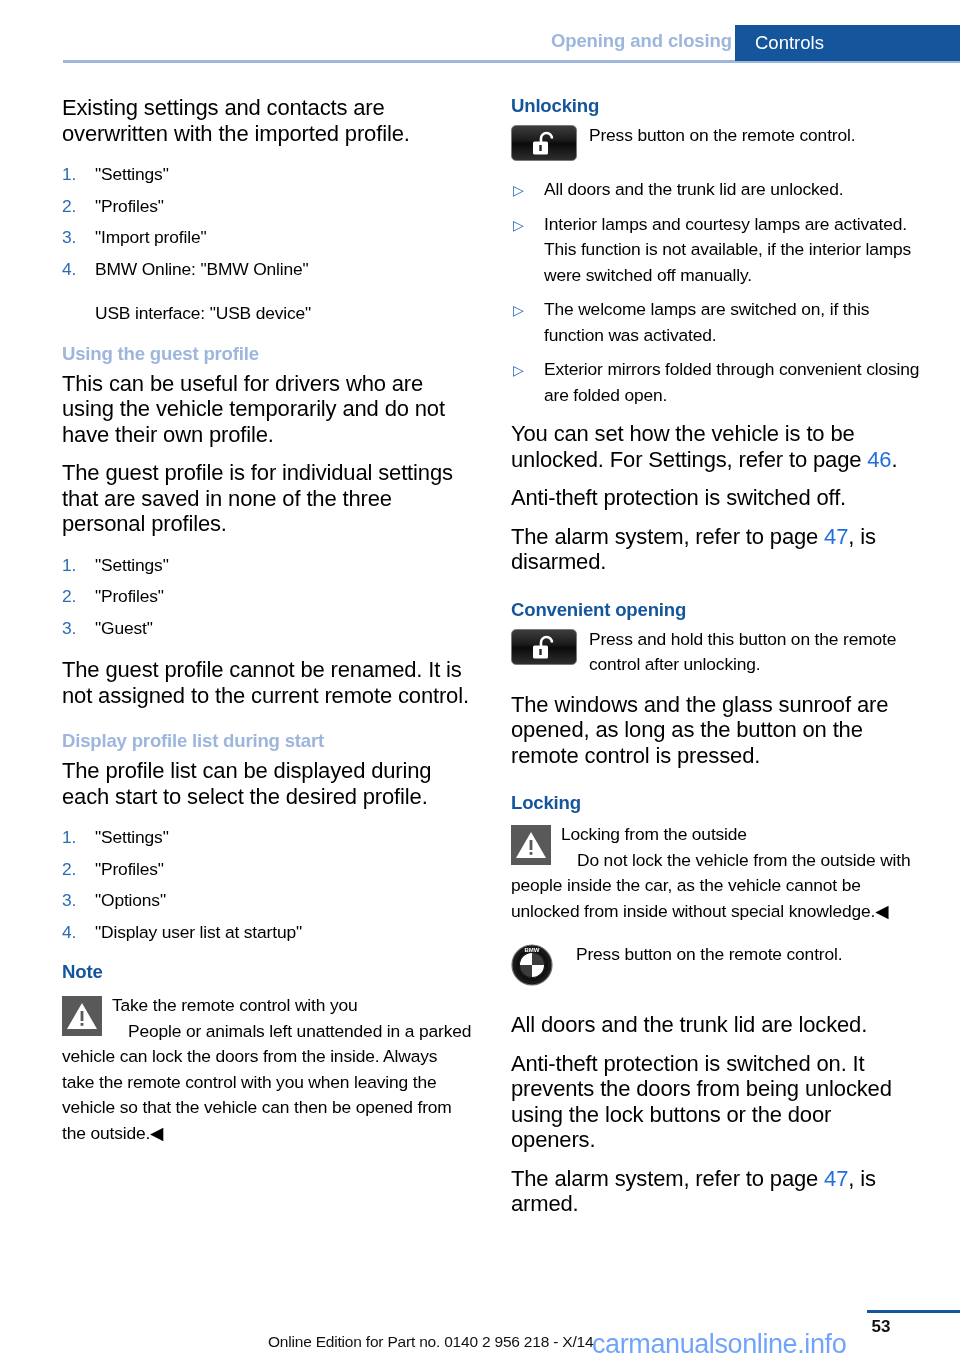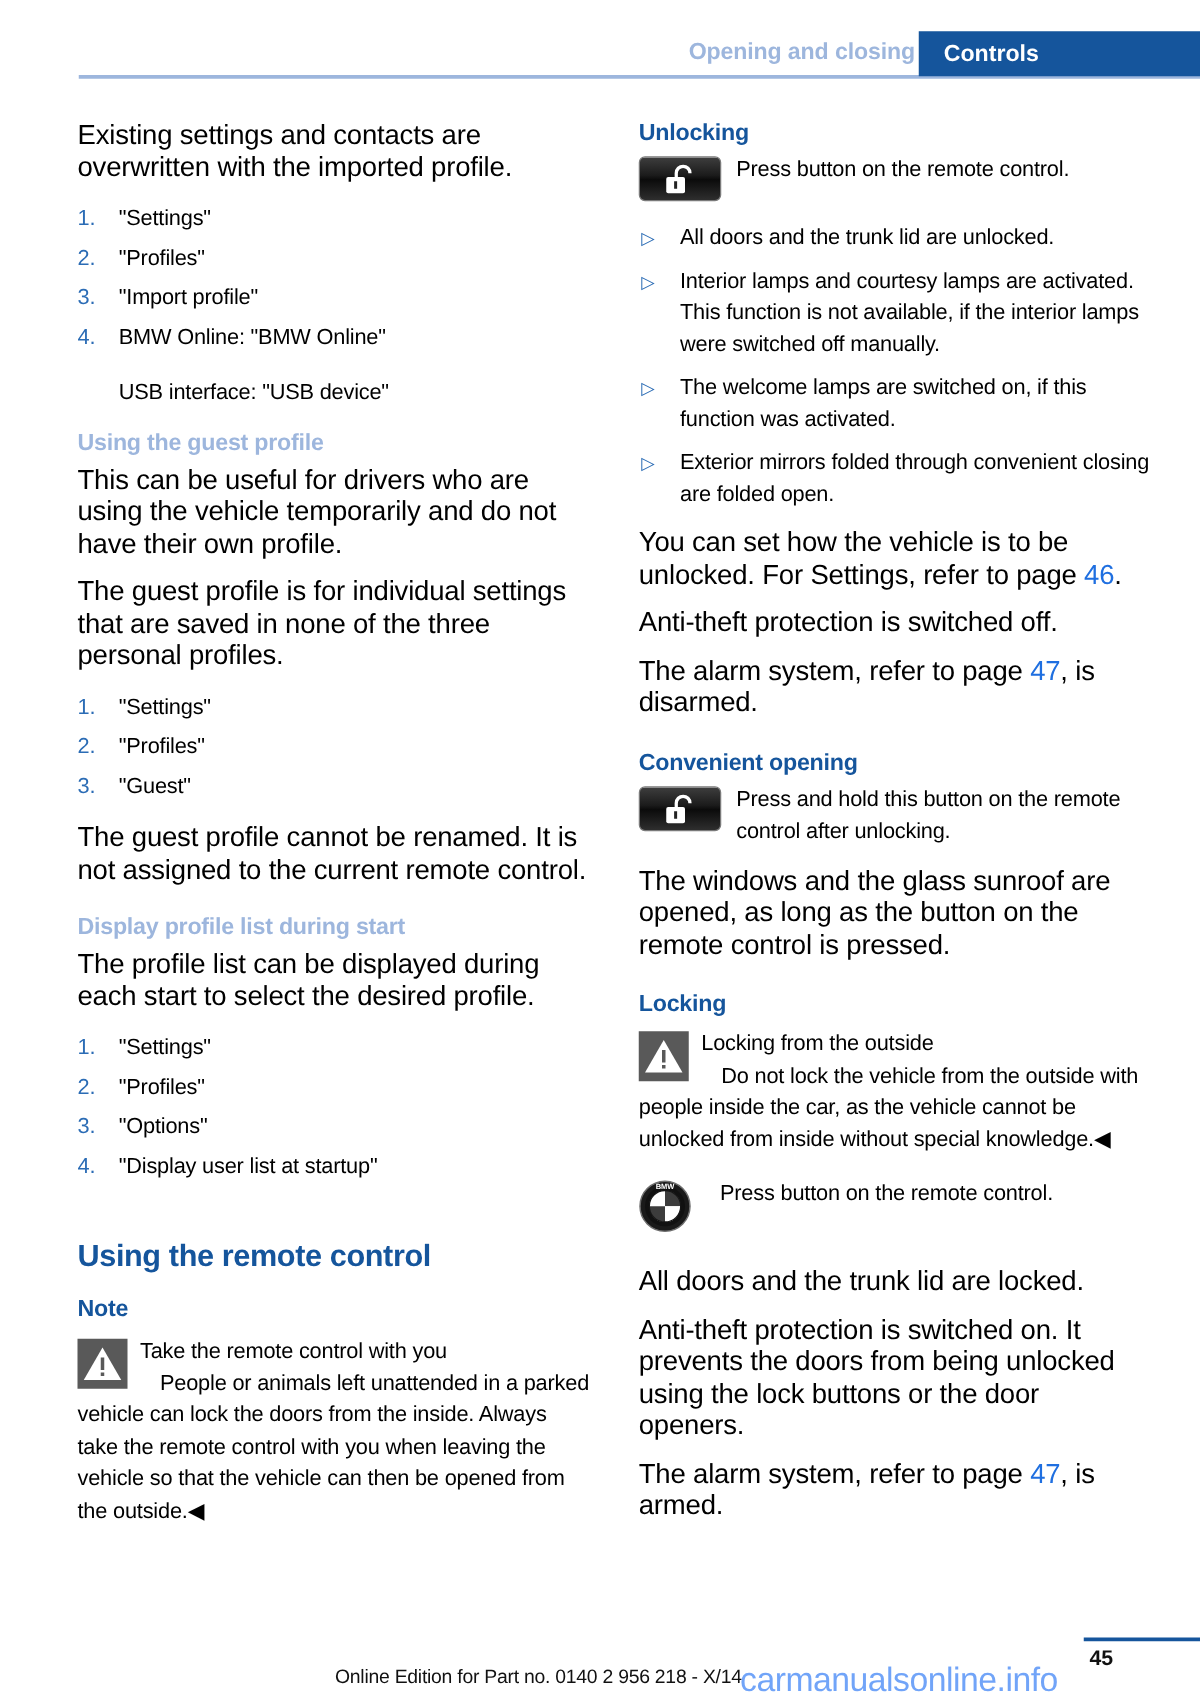--- a/index.html
+++ b/index.html
@@ -39,21 +39,21 @@
   #header-section-tab {
     position: absolute;
     left: 735px; top: 25px;
     width: 225px; height: 36px;
     background: #15559c;
   }
   #header-section-label {
     position: absolute;
     left: 20px; top: 7px;
     font-size: 18.5px;
-    font-weight: bold;
+    font-weight: normal;
     color: #ffffff;
     white-space: nowrap;
   }
 
   
   #content {
     position: absolute;
     top: 95px; left: 0;
     width: 960px;
   }
@@ -277,21 +277,20 @@
     <h3 class="sub-heading-muted" style="margin-top:22px;">Display profile list during start</h3>
     <p class="para">The profile list can be displayed during each start to select the desired profile.</p>
 
     <ol class="num-list">
       <li><span class="num">1.</span><span>"Settings"</span></li>
       <li><span class="num">2.</span><span>"Profiles"</span></li>
       <li><span class="num">3.</span><span>"Options"</span></li>
       <li><span class="num">4.</span><span>"Display user list at startup"</span></li>
     </ol>
 
-    <h2 class="sec-heading" style="margin-top:44px;margin-bottom:16px;">Using the remote control</h2>
     <h3 class="sub-heading" style="margin-bottom:10px;">Note</h3>
 
     <div class="warn-wrap">
       <span class="warn-icon warn-icon-float">
         <svg width="32" height="30" viewBox="0 0 32 30" aria-hidden="true">
           <polygon points="16,2 31,28 1,28" fill="#ffffff"></polygon>
           <rect x="14.6" y="10" width="2.8" height="10" fill="#595959"></rect>
           <rect x="14.6" y="22" width="2.8" height="2.8" fill="#595959"></rect>
         </svg>
       </span>
@@ -382,16 +381,16 @@
 
     <p class="para" style="margin-top:30px;">All doors and the trunk lid are locked.</p>
     <p class="para">Anti-theft protection is switched on. It prevents the doors from being unlocked using the lock buttons or the door openers.</p>
     <p class="para"><span>The alarm system, refer to page </span><span class="pageref">47</span><span>, is armed.</span></p>
 
   </div>
 </div>
 
 <div id="footer">
   <div id="page-rule"></div>
-  <div id="page-number">45</div>
+  <div id="page-number">53</div>
   <div id="footer-text">Online Edition for Part no. 0140 2 956 218 - X/14</div>
 </div>
 <div id="watermark">carmanualsonline.info</div>
 
 </body></html>

